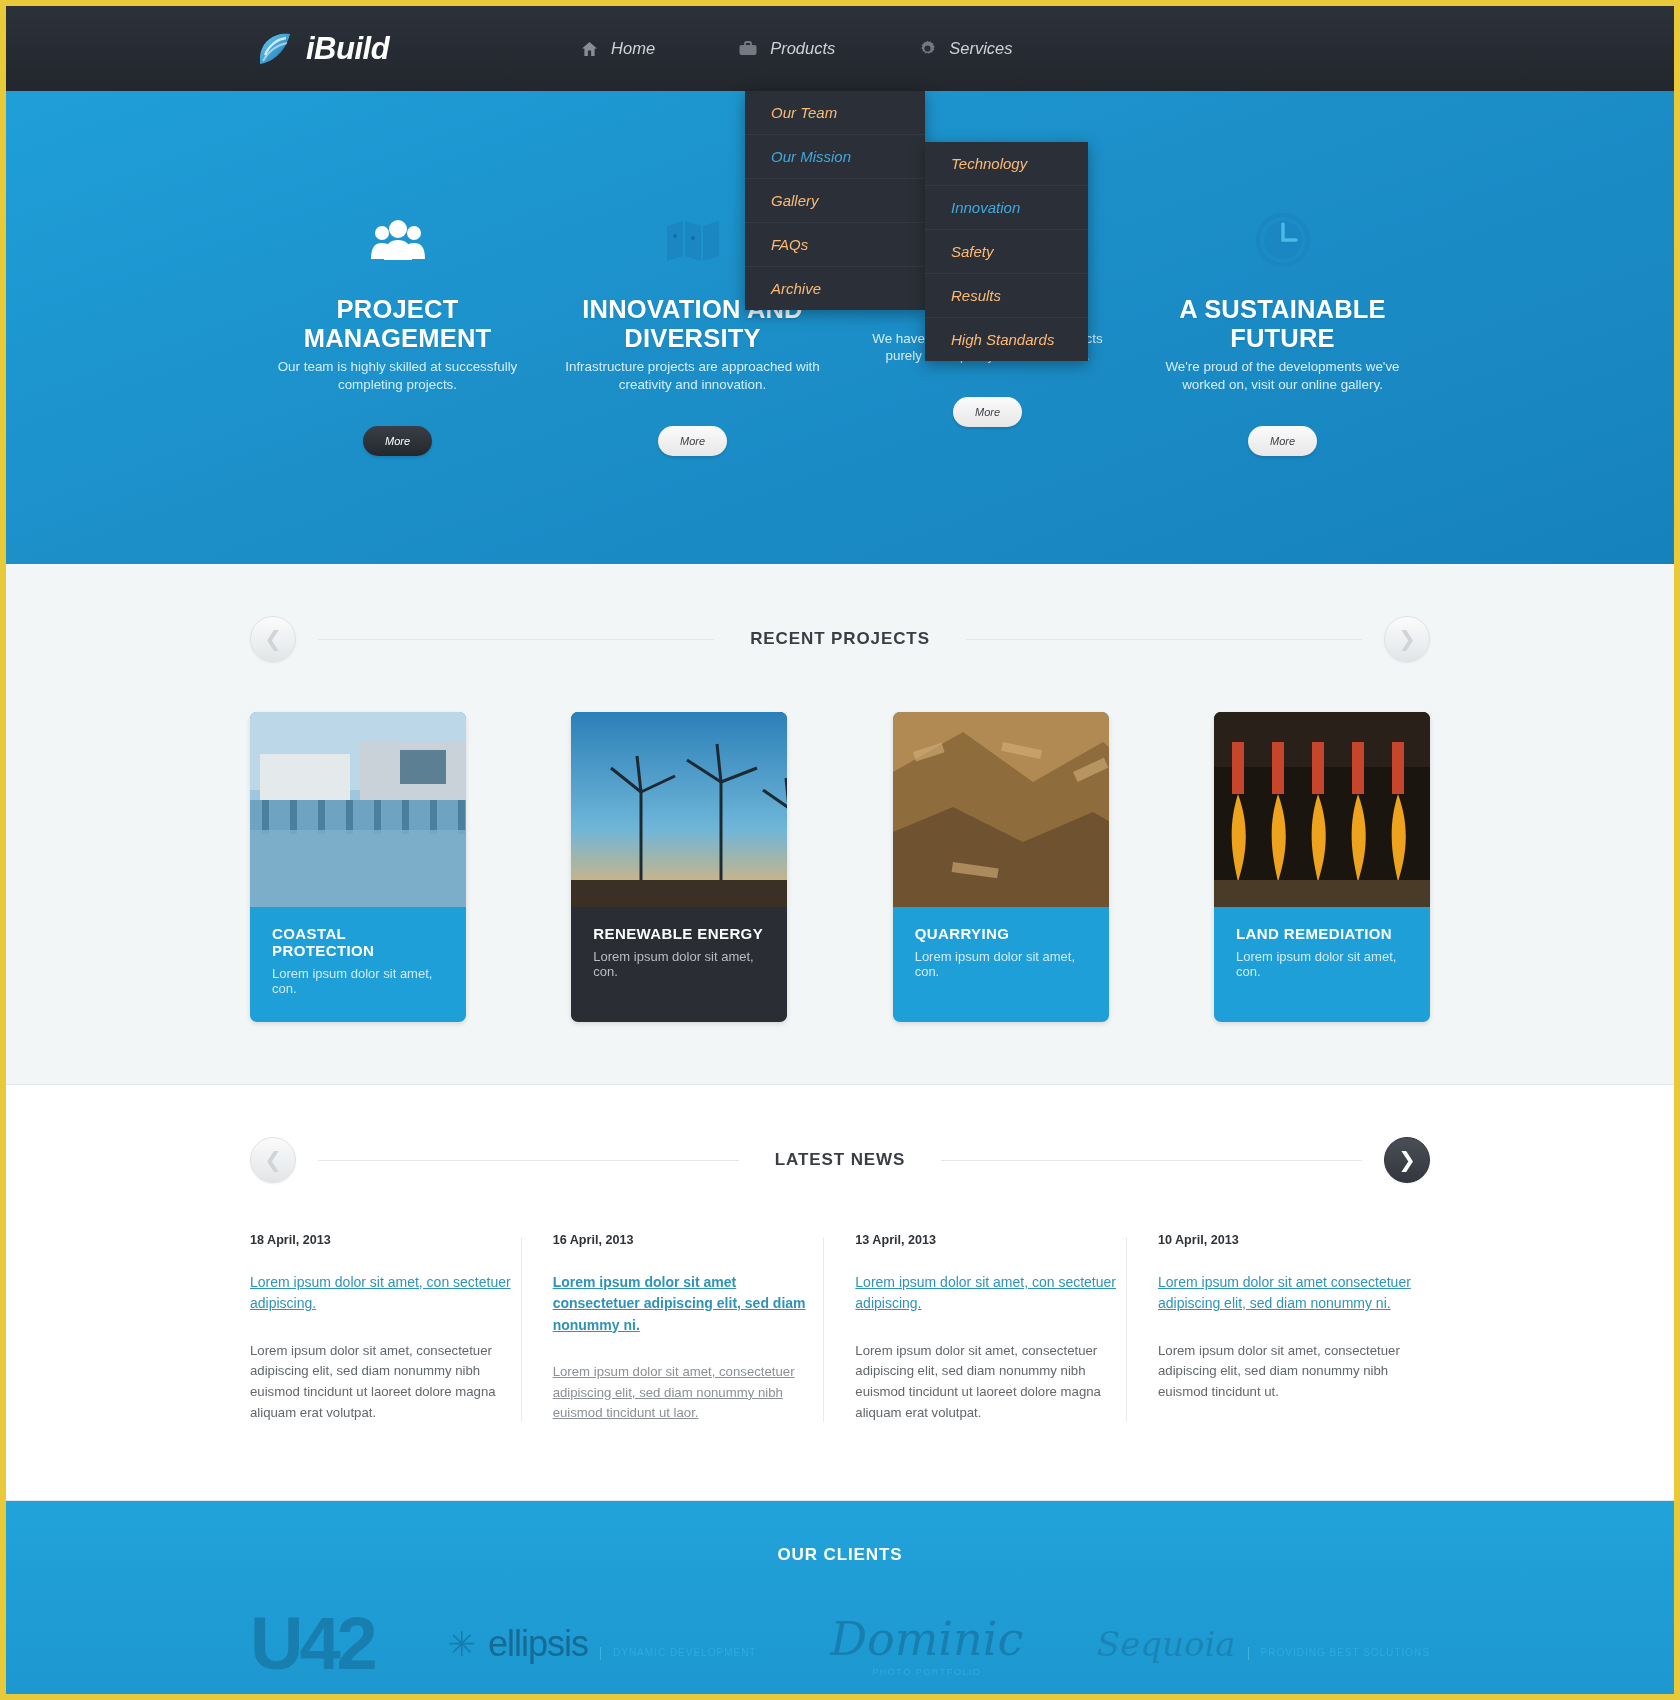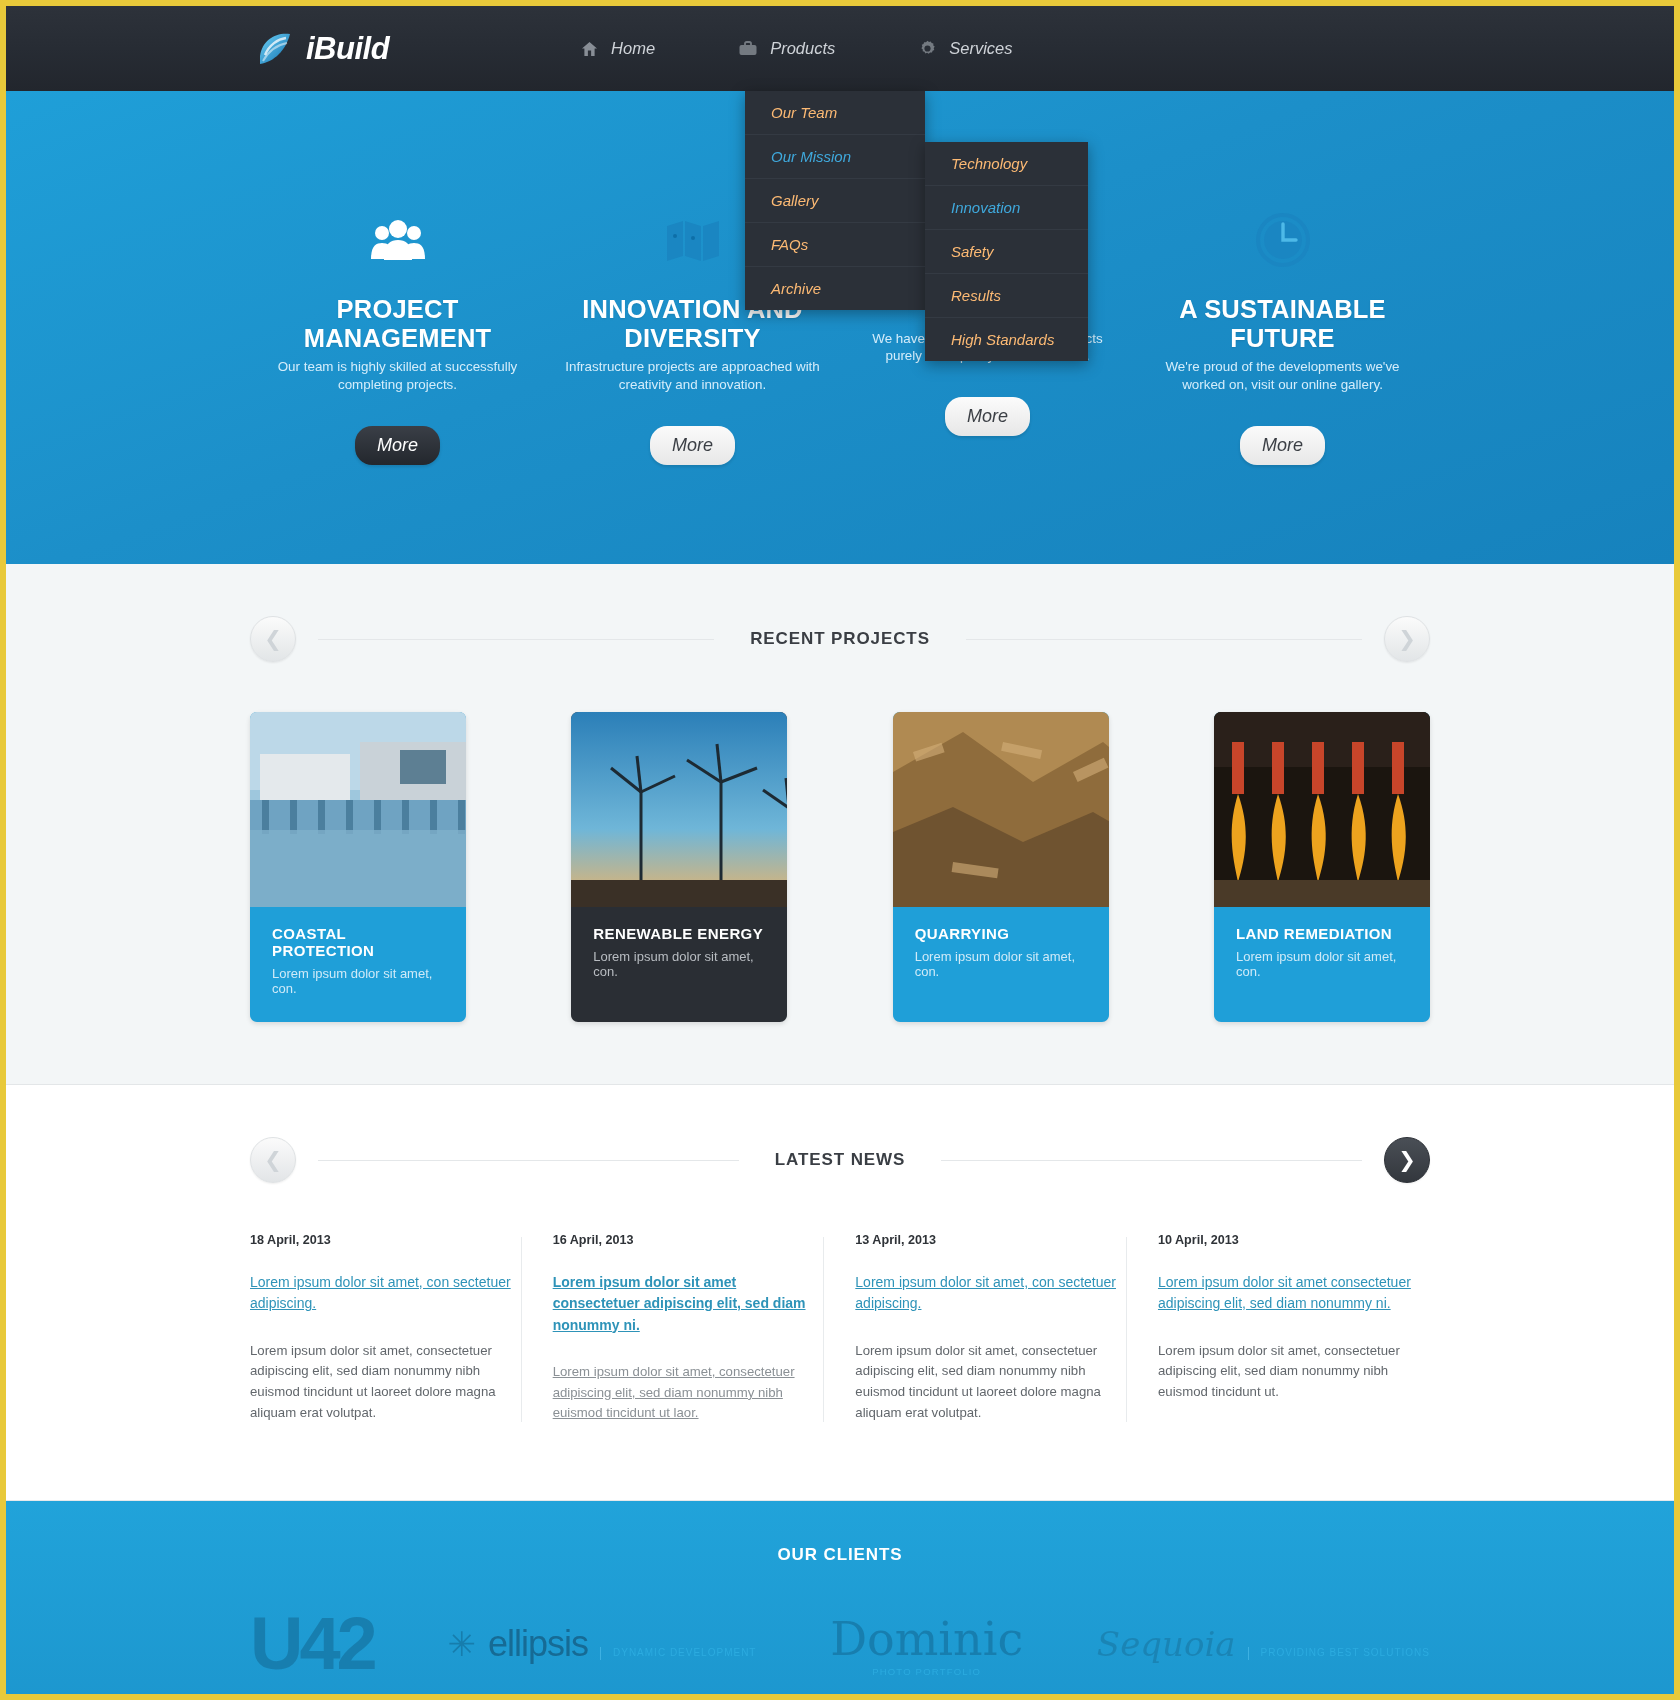--- a/index.html
+++ b/index.html
@@ -137,21 +137,21 @@
     color: #d4edfb;
     font-size: 13.4px;
     line-height: 1.33;
     margin-bottom: 32px;
   }
   .btn-more {
     display: inline-block;
     min-width: 64px;
     padding: 9px 22px;
     border-radius: 17px;
-    font-size: 18px;
+    font-size: 11px;
     font-style: italic;
     cursor: pointer;
     background: linear-gradient(180deg,#fbfbfb 0%,#e7e7e7 100%);
     color: #3b3f45;
     box-shadow: 0 2px 3px rgba(0,0,0,.12);
   }
   .btn-more.dark {
     background: linear-gradient(180deg,#3a3f47 0%,#23272d 100%);
     color: #ffffff;
   }
@@ -295,21 +295,21 @@
     opacity: .78;
     cursor: pointer;
   }
   .cl-u42 { font-size: 74px; font-weight: bold; color:#1677a6; letter-spacing:-4px; line-height:.9; }
   .cl-ellipsis { font-size: 36px; color:#145e85; letter-spacing:-1px; }
   .cl-flower { font-size: 34px; color:#1575a3; }
   .cl-tag {
     font-size: 10px; color:#2fb0e4; letter-spacing:1px; line-height:1.25;
     border-left: 1px solid #47b8e8; padding-left: 12px; text-transform: uppercase;
   }
-  .cl-dominic { font-family:"DejaVu Serif", serif; font-size: 46px; color:#1677a6; }
+  .cl-dominic { font-family:"DejaVu Serif", serif; font-style: italic; font-size: 46px; color:#1677a6; }
   .cl-dominic-sub { font-size: 9.5px; color:#2fb0e4; letter-spacing:1.2px; text-align:center; }
   .cl-sequoia { font-family:"DejaVu Serif", serif; font-style: italic; font-size: 34px; color:#1a7fae; }
 
   
   .footer {
     background: #262b32;
     height: 84px;
     display: flex;
     align-items: center;
     position: relative;

